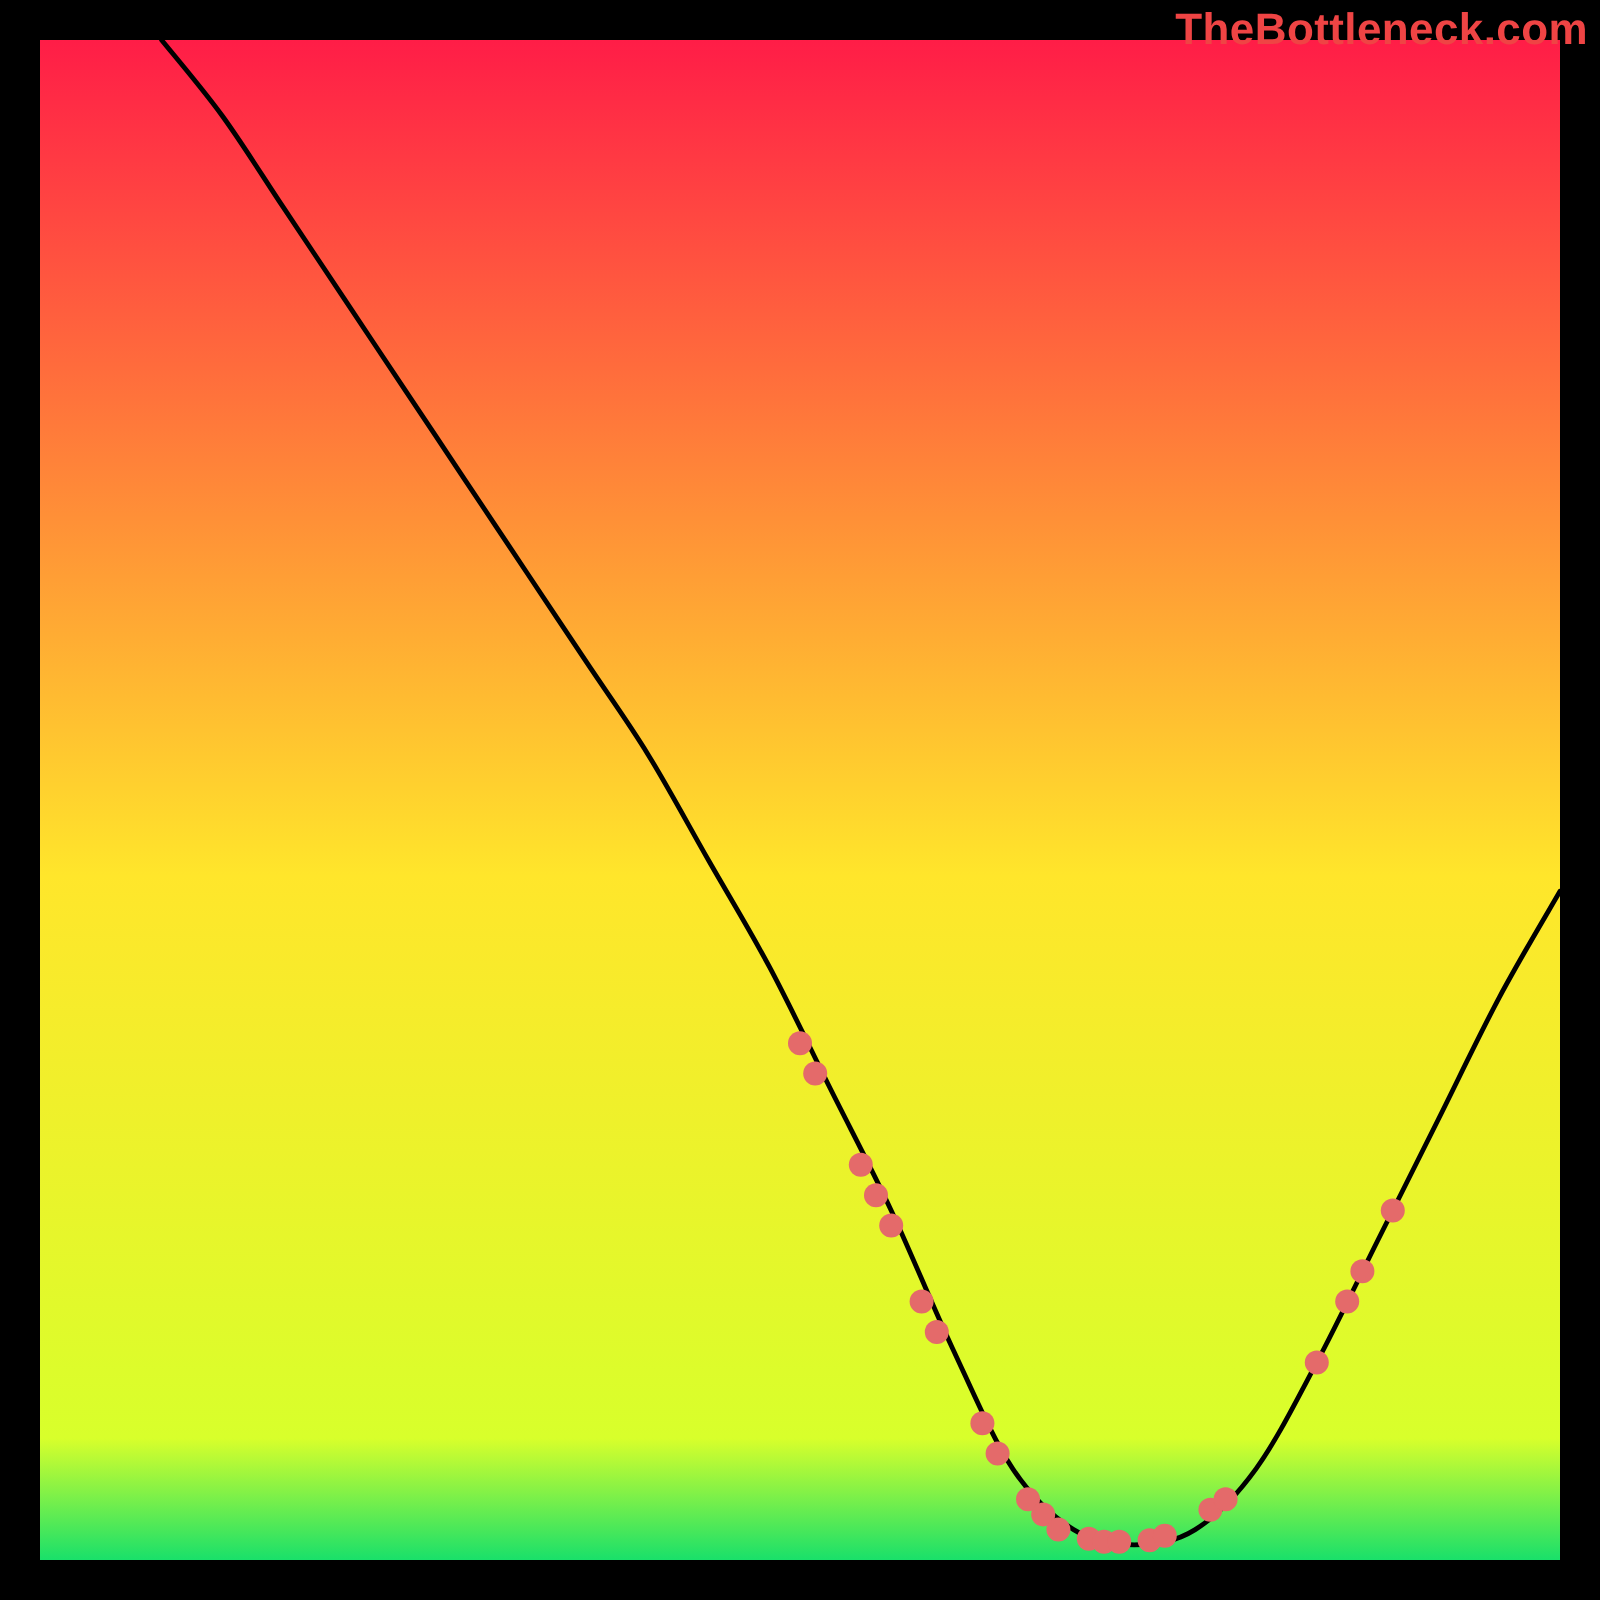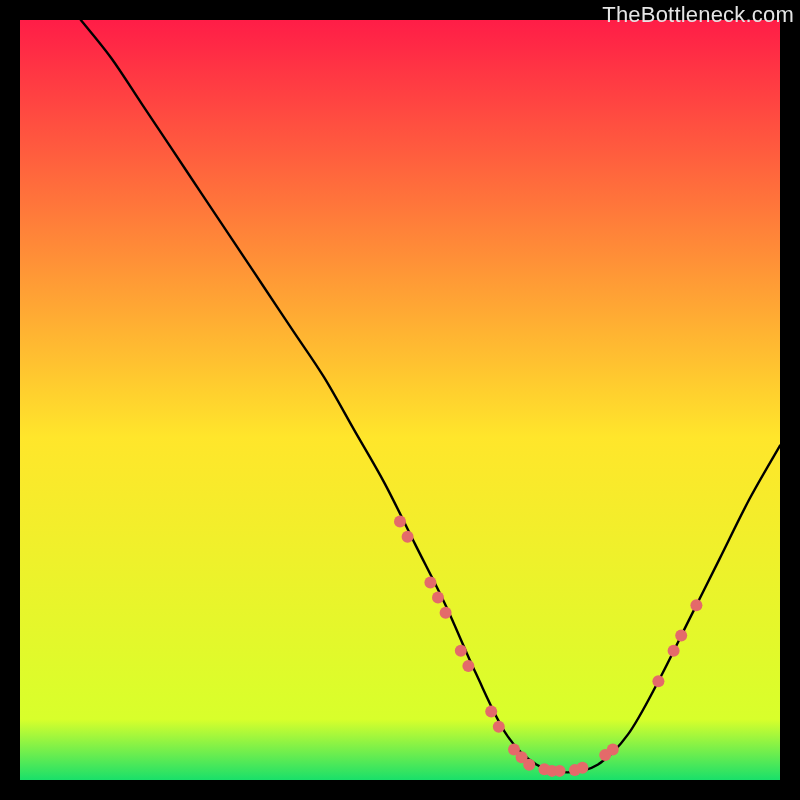--- a/index.html
+++ b/index.html
@@ -16,23 +16,23 @@
     top: 20px;
     width: 760px;
     height: 760px;
     background: #000;
   }
   .watermark {
     position: absolute;
     top: 2px;
     right: 6px;
     font-family: Arial, Helvetica, sans-serif;
-    font-weight: normal;
+    font-weight: bold;
     font-size: 22px;
-    color: #e5e5e5;
+    color: #ef4444;
     letter-spacing: 0.2px;
     user-select: none;
   }
   svg { display: block; }
 </style>
 </head>
 <body>
 
 <div class="frame">
   <svg id="chart-svg" width="760" height="760" viewBox="0 0 760 760" preserveAspectRatio="none">

